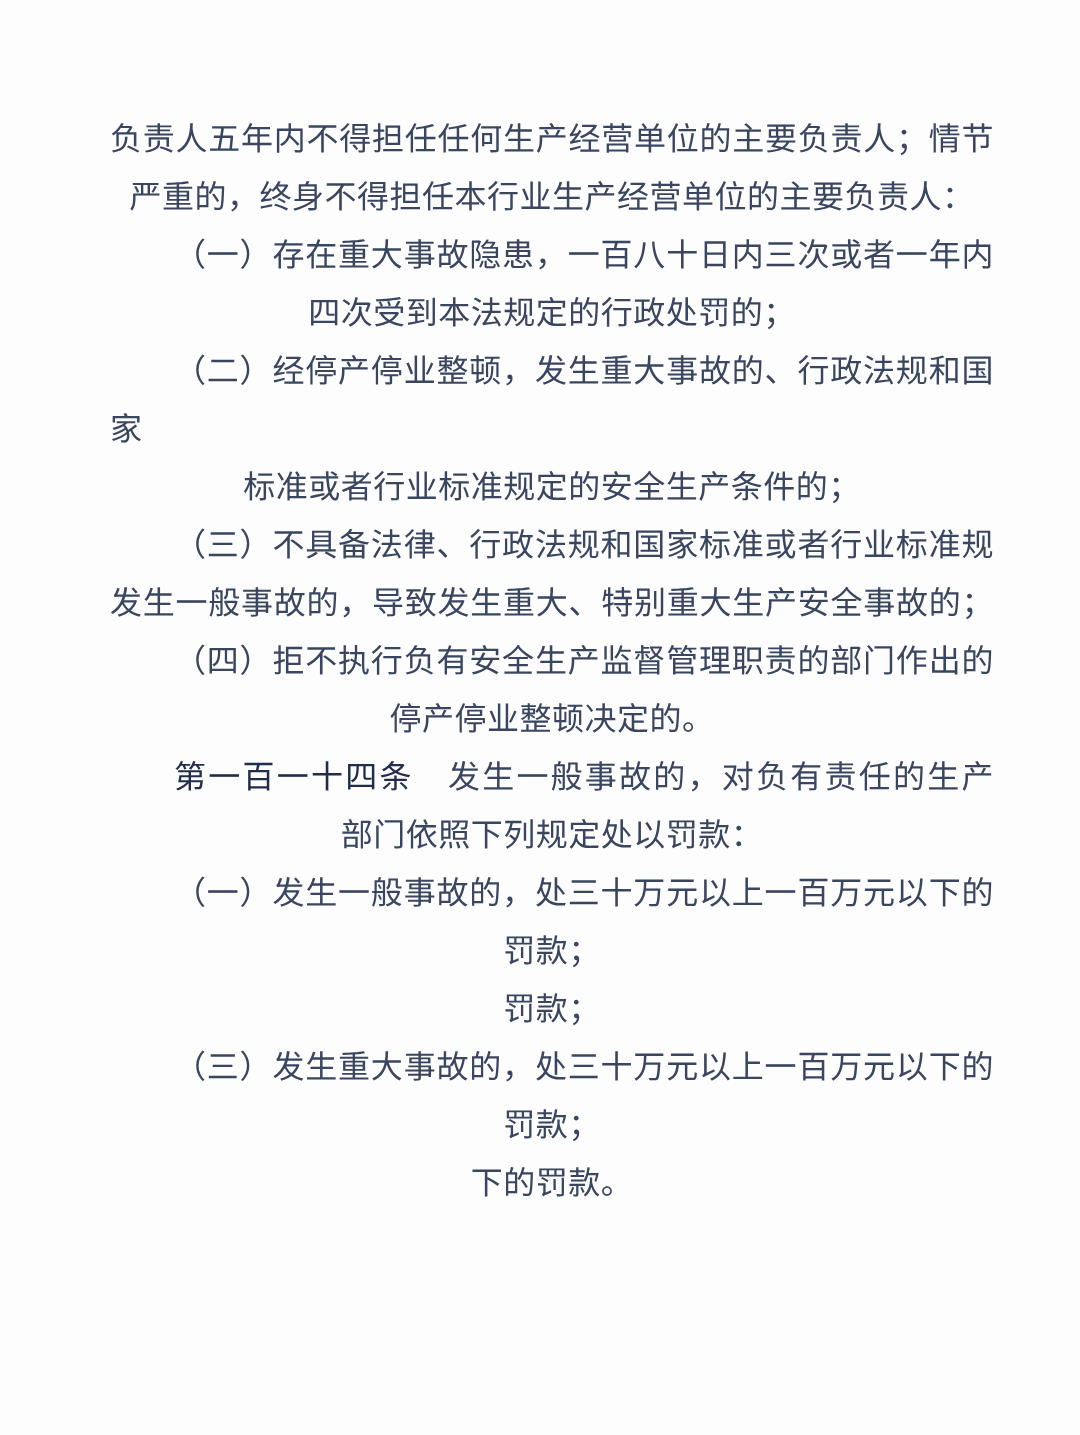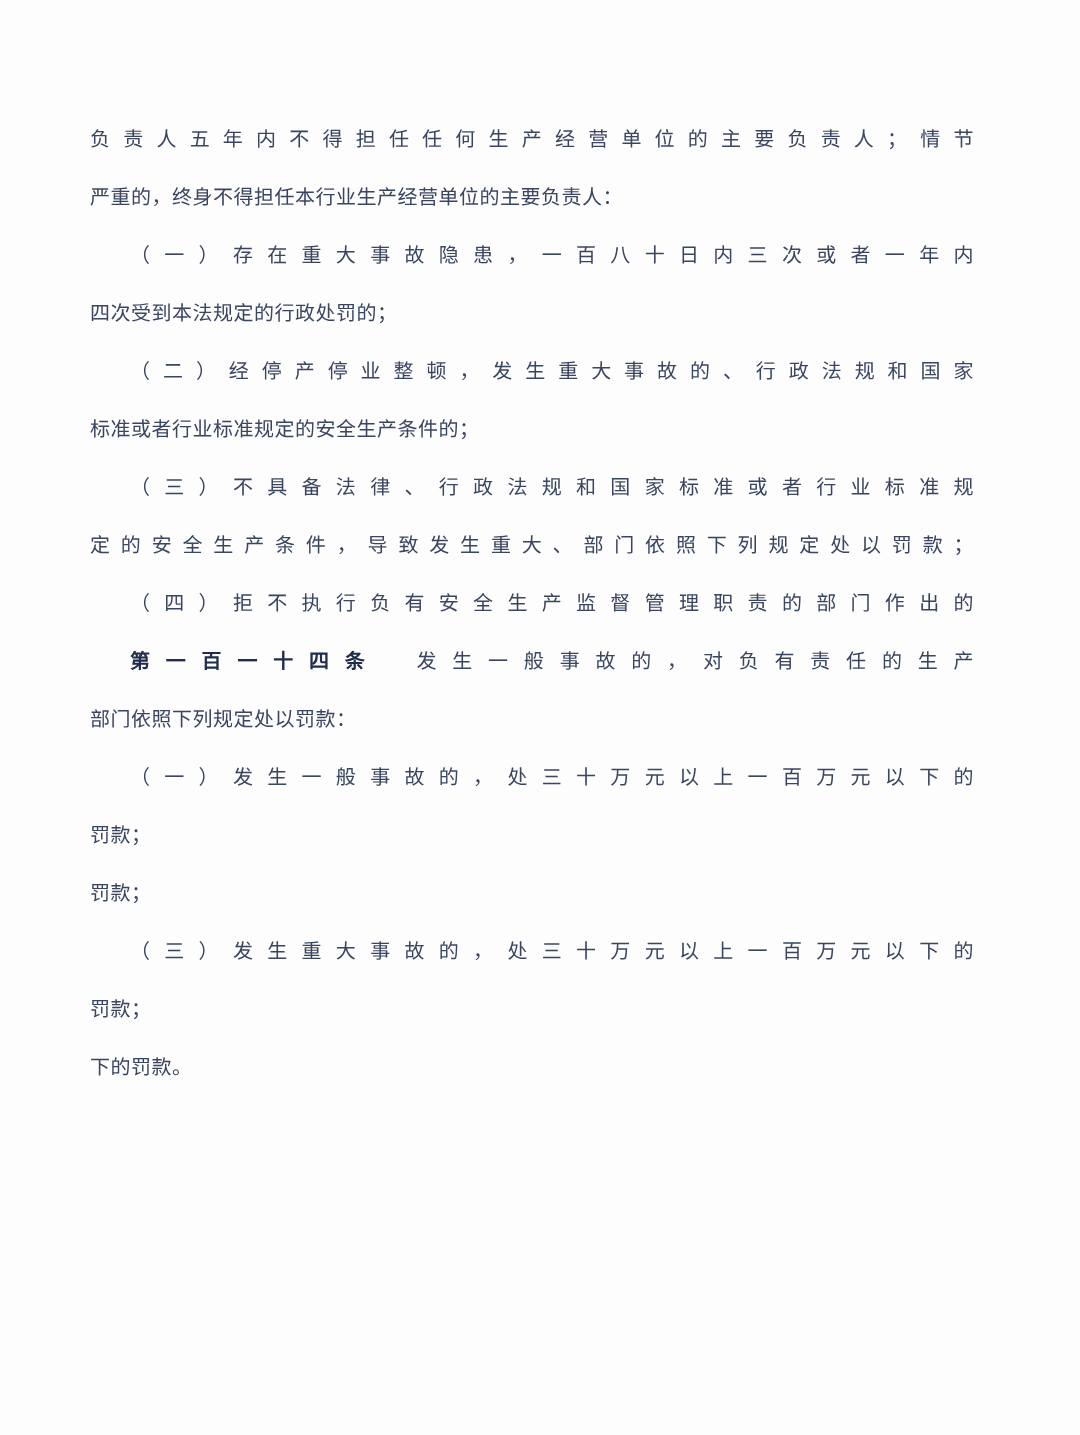--- a/index.html
+++ b/index.html
@@ -14,60 +14,61 @@
     font-family:"Liberation Serif","DejaVu Serif",serif;
     overflow:hidden;
   }
   .page{
     position:relative;
     width:1080px;height:1435px;
     background:var(--page-bg);
   }
   .text-column{
     position:absolute;
-    left:90px;top:110px;
+    left:110px;top:110px;
     width:884px;
-    font-size:20px;
+    font-size:32px;
     line-height:58px;
     color:var(--text-color);
     letter-spacing:0.5px;
   }
   .line{
     white-space:nowrap;
-    text-align:left;
+    text-align:center;
   }
   .line.justify{
     white-space:normal;
     text-align:justify;
     text-align-last:justify;
     text-justify:inter-ideograph;
   }
   .line.indent{
     text-indent:2em;
   }
   .article-no{
     font-family:"Liberation Sans","DejaVu Sans",sans-serif;
-    font-weight:700;
+    font-weight:400;
     color:var(--bold-color);
   }
 </style>
 </head>
 <body>
 
 <div class="page">
   <div class="text-column">
       <div class="line justify">负责人五年内不得担任任何生产经营单位的主要负责人；情节</div>
       <div class="line">严重的，终身不得担任本行业生产经营单位的主要负责人：</div>
       <div class="line indent justify">（一）存在重大事故隐患，一百八十日内三次或者一年内</div>
       <div class="line">四次受到本法规定的行政处罚的；</div>
       <div class="line indent justify">（二）经停产停业整顿，发生重大事故的、行政法规和国家</div>
       <div class="line">标准或者行业标准规定的安全生产条件的；</div>
       <div class="line indent justify">（三）不具备法律、行政法规和国家标准或者行业标准规</div>
-      <div class="line justify">定的安全生产条件，导致发生重大、部门依照下列规定处以罚款；</div>
+      <div class="line justify">发生一般事故的，导致发生重大、特别重大生产安全事故的；</div>
       <div class="line indent justify">（四）拒不执行负有安全生产监督管理职责的部门作出的</div>
+      <div class="line">停产停业整顿决定的。</div>
       <div class="line indent justify"><span class="article-no">第一百一十四条</span><span>　发生一般事故的，对负有责任的生产</span></div>
       <div class="line">部门依照下列规定处以罚款：</div>
       <div class="line indent justify">（一）发生一般事故的，处三十万元以上一百万元以下的</div>
       <div class="line">罚款；</div>
       <div class="line">罚款；</div>
       <div class="line indent justify">（三）发生重大事故的，处三十万元以上一百万元以下的</div>
       <div class="line">罚款；</div>
       <div class="line">下的罚款。</div>
     </div>
 </div>

